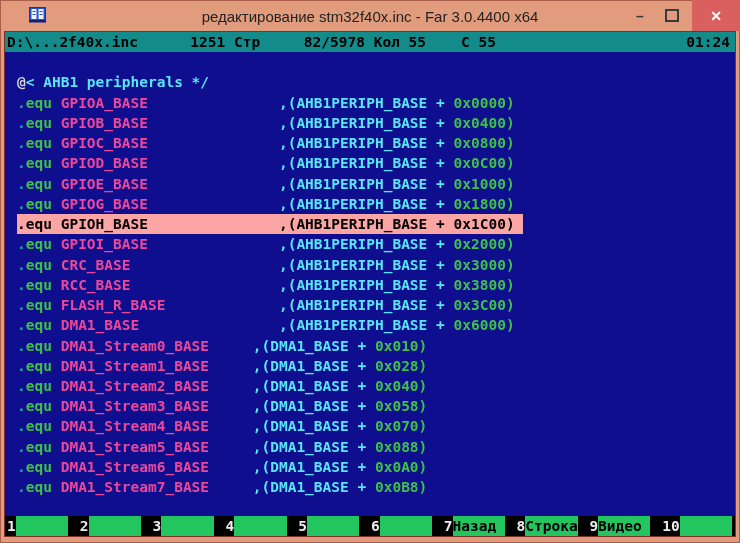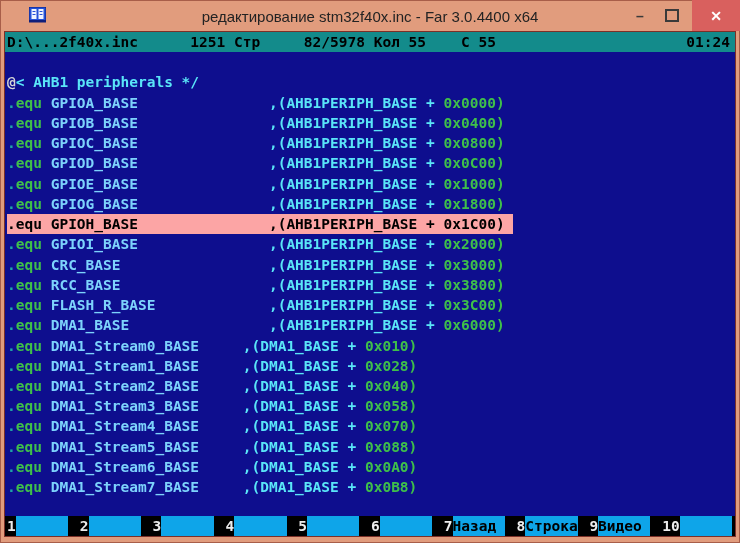--- a/index.html
+++ b/index.html
@@ -35,39 +35,39 @@
     display:flex; flex-direction:column;
     font-family:"DejaVu Sans Mono", monospace; font-weight:700; font-size:14.5px;
   }
   .row{height:20.24px; line-height:20.3px; white-space:pre; overflow:hidden; flex:0 0 auto;}
   .statusbar{
     background:#138b8b; color:#000;
     display:flex; justify-content:space-between;
     padding-left:2px; padding-right:5px;
   }
   .lines{flex:1 1 auto; display:flex; flex-direction:column; overflow:hidden;}
-  .line{padding-left:2px;}
+  .line{padding-left:12px;}
   .s-d{color:#1fa3a8;}   
   .s-k{color:#3fc04a;}   
-  .s-n{color:#7dd3fc;}   
+  .s-n{color:#ec4899;}   
   .s-r{color:#5ae6f8;}   
   .s-v{color:#3fc04a;}   
   .s-w{color:#d8d8d8;}   
   .s-c{color:#5ae6f8;}   
   .sel{background:#fca5a5; display:inline-block; height:100%;}
   .sel span{color:#000 !important;}
   
   .keybar{
     background:#000; display:flex; align-items:stretch;
     color:#e8e8e8; padding-left:2px;
   }
   .kslot{flex:1 1 0; display:flex; align-items:stretch; min-width:0;}
   .knum{color:#ececec; white-space:pre;}
   .klabel{
-    background:#0ea5e9; color:#000; width:6ch;
+    background:#22c55e; color:#000; width:6ch;
     overflow:hidden; white-space:pre; flex:0 0 auto;
   }
   .kgap{flex:1 1 auto;}
 </style>
 </head>
 <body>
 
 <div class="window">
 
   <div class="titlebar">

